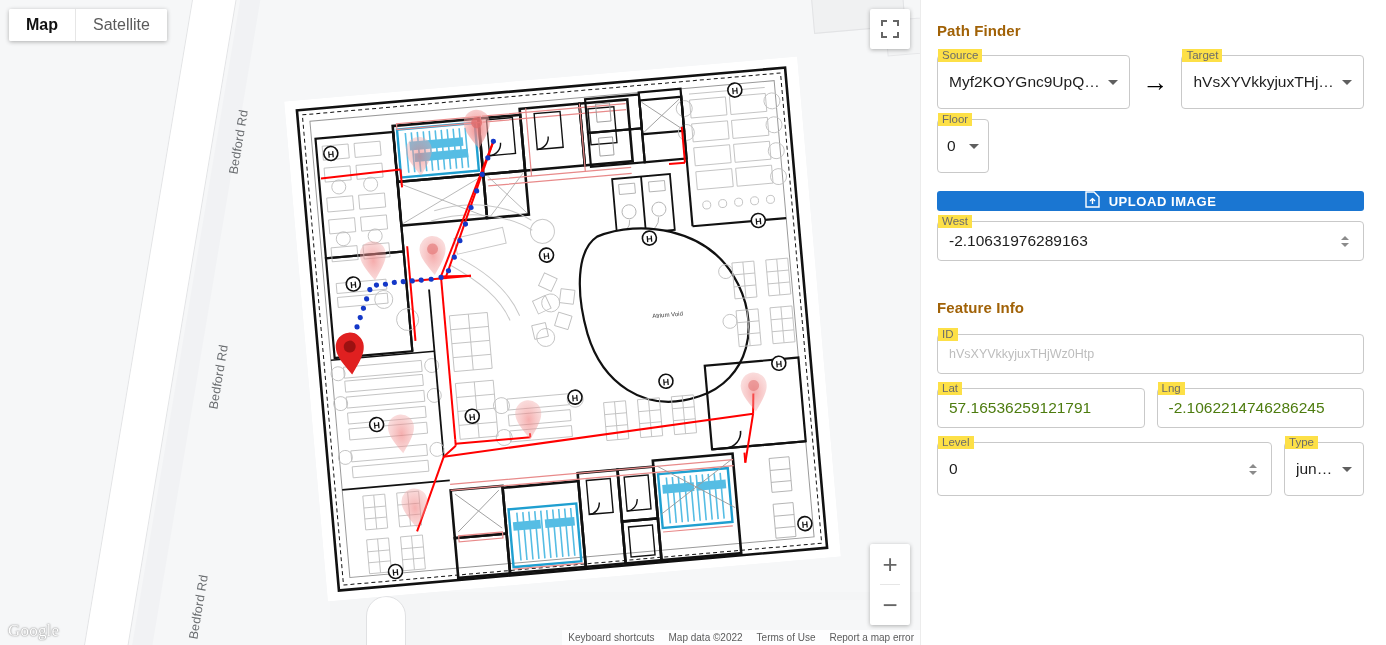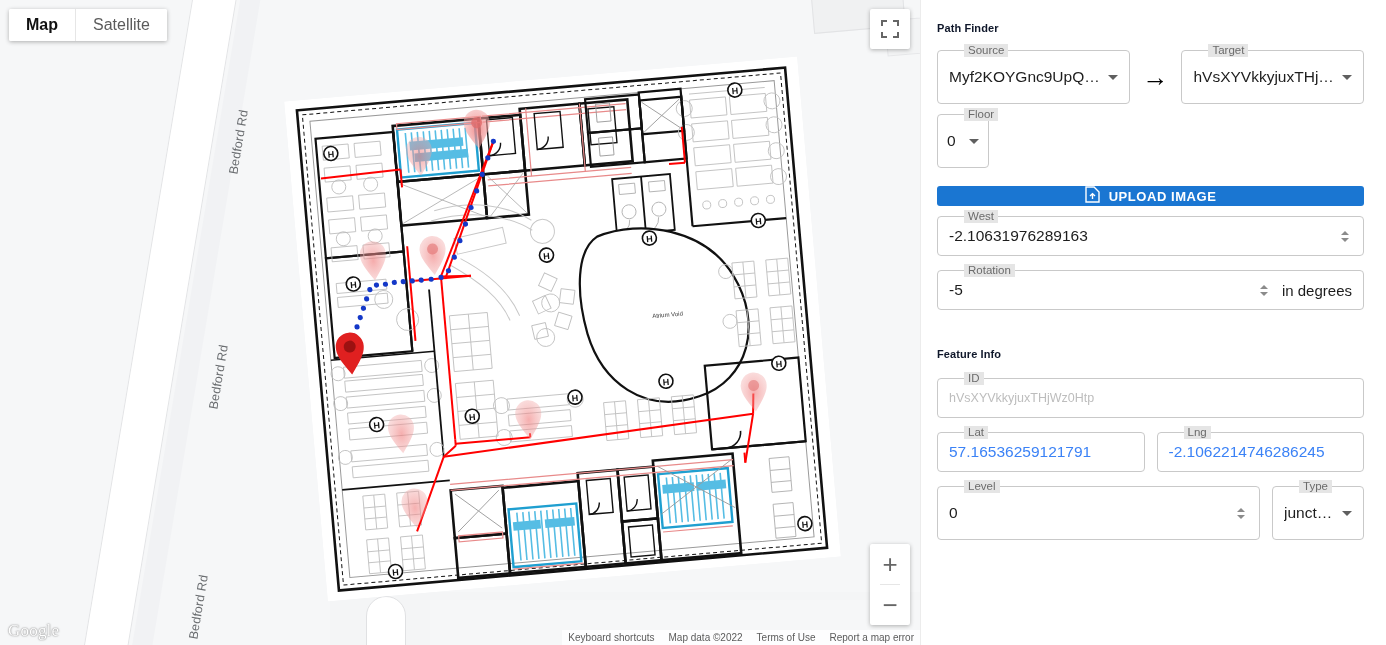--- a/index.html
+++ b/index.html
@@ -169,52 +169,52 @@
   
   #panel {
     width: 466px; height: 645px;
     background: #fff;
     border-left: 1px solid #ececec;
     padding: 22px 22px 0 16px;
     position: relative;
     overflow: hidden;
   }
   .sec-title {
-    font-size: 11px; font-weight: bold; color: #0f172a;
+    font-size: 15px; font-weight: bold; color: #a16207;
     margin: 0 0 16px 0; letter-spacing: .1px;
   }
   #feature-title { margin-top: 38px; margin-bottom: 18px; }
 
   
   .mf {
     position: relative;
     border: 1px solid #c9c9c9;
     border-radius: 4px;
     height: 54px;
     display: flex; align-items: center;
     padding: 0 11px;
     background: #fff;
   }
   .mf.h44 { height: 40px; }
   .mf > .lbl {
     position: absolute;
-    top: -7px; left: 26px;
-    background: #e5e5e5;
+    top: -7px; left: 0;
+    background: #fde047;
     padding: 0 4px;
     font-size: 11.5px;
     color: #6b6b6b;
     line-height: 13px;
     white-space: nowrap;
   }
   .mf .val {
     font-size: 15.5px; color: #1d1d1d;
     overflow: hidden; white-space: nowrap; text-overflow: ellipsis;
     flex: 1;
   }
-  .mf .val.ph-big { color: #3b82f6; font-size: 15.5px; }
+  .mf .val.ph-big { color: #4d7c0f; font-size: 15.5px; }
   .mf .val.ph-sm { color: #bdbdbd; font-size: 12.5px; }
   .caret {
     width: 0; height: 0;
     border-left: 5px solid transparent;
     border-right: 5px solid transparent;
     border-top: 5.5px solid #5f5f5f;
     margin-left: 8px; flex: none;
   }
   .spin {
     flex: none; width: 15px; height: 20px;
@@ -752,31 +752,20 @@
       <div class="mf h44 grow">
         <span class="lbl">West</span>
         <span class="val">-2.10631976289163</span>
         <span class="spin">
             <i class="up"></i>
             <i class="dn"></i>
           </span>
       </div>
     </div>
 
-    <div class="row">
-      <div class="mf h44 grow">
-        <span class="lbl">Rotation</span>
-        <span class="val">-5</span>
-        <span class="spin">
-            <i class="up"></i>
-            <i class="dn"></i>
-          </span>
-        <span class="degrees">in degrees</span>
-      </div>
-    </div>
 
     <div class="sec-title" id="feature-title">Feature Info</div>
 
     <div class="row tight">
       <div class="mf h44 grow">
         <span class="lbl">ID</span>
         <span class="val ph-sm">hVsXYVkkyjuxTHjWz0Htp</span>
       </div>
     </div>
 
@@ -793,21 +782,21 @@
 
     <div class="row">
       <div class="mf grow">
         <span class="lbl">Level</span>
         <span class="val">0</span>
         <span class="spin">
             <i class="up"></i>
             <i class="dn"></i>
           </span>
       </div>
-      <div class="mf" style="width:92px">
+      <div class="mf" style="width:80px">
         <span class="lbl">Type</span>
         <span class="val">junction</span>
         <span class="caret"></span>
       </div>
     </div>
 
   </div>
 </div>
 
 </body></html>

